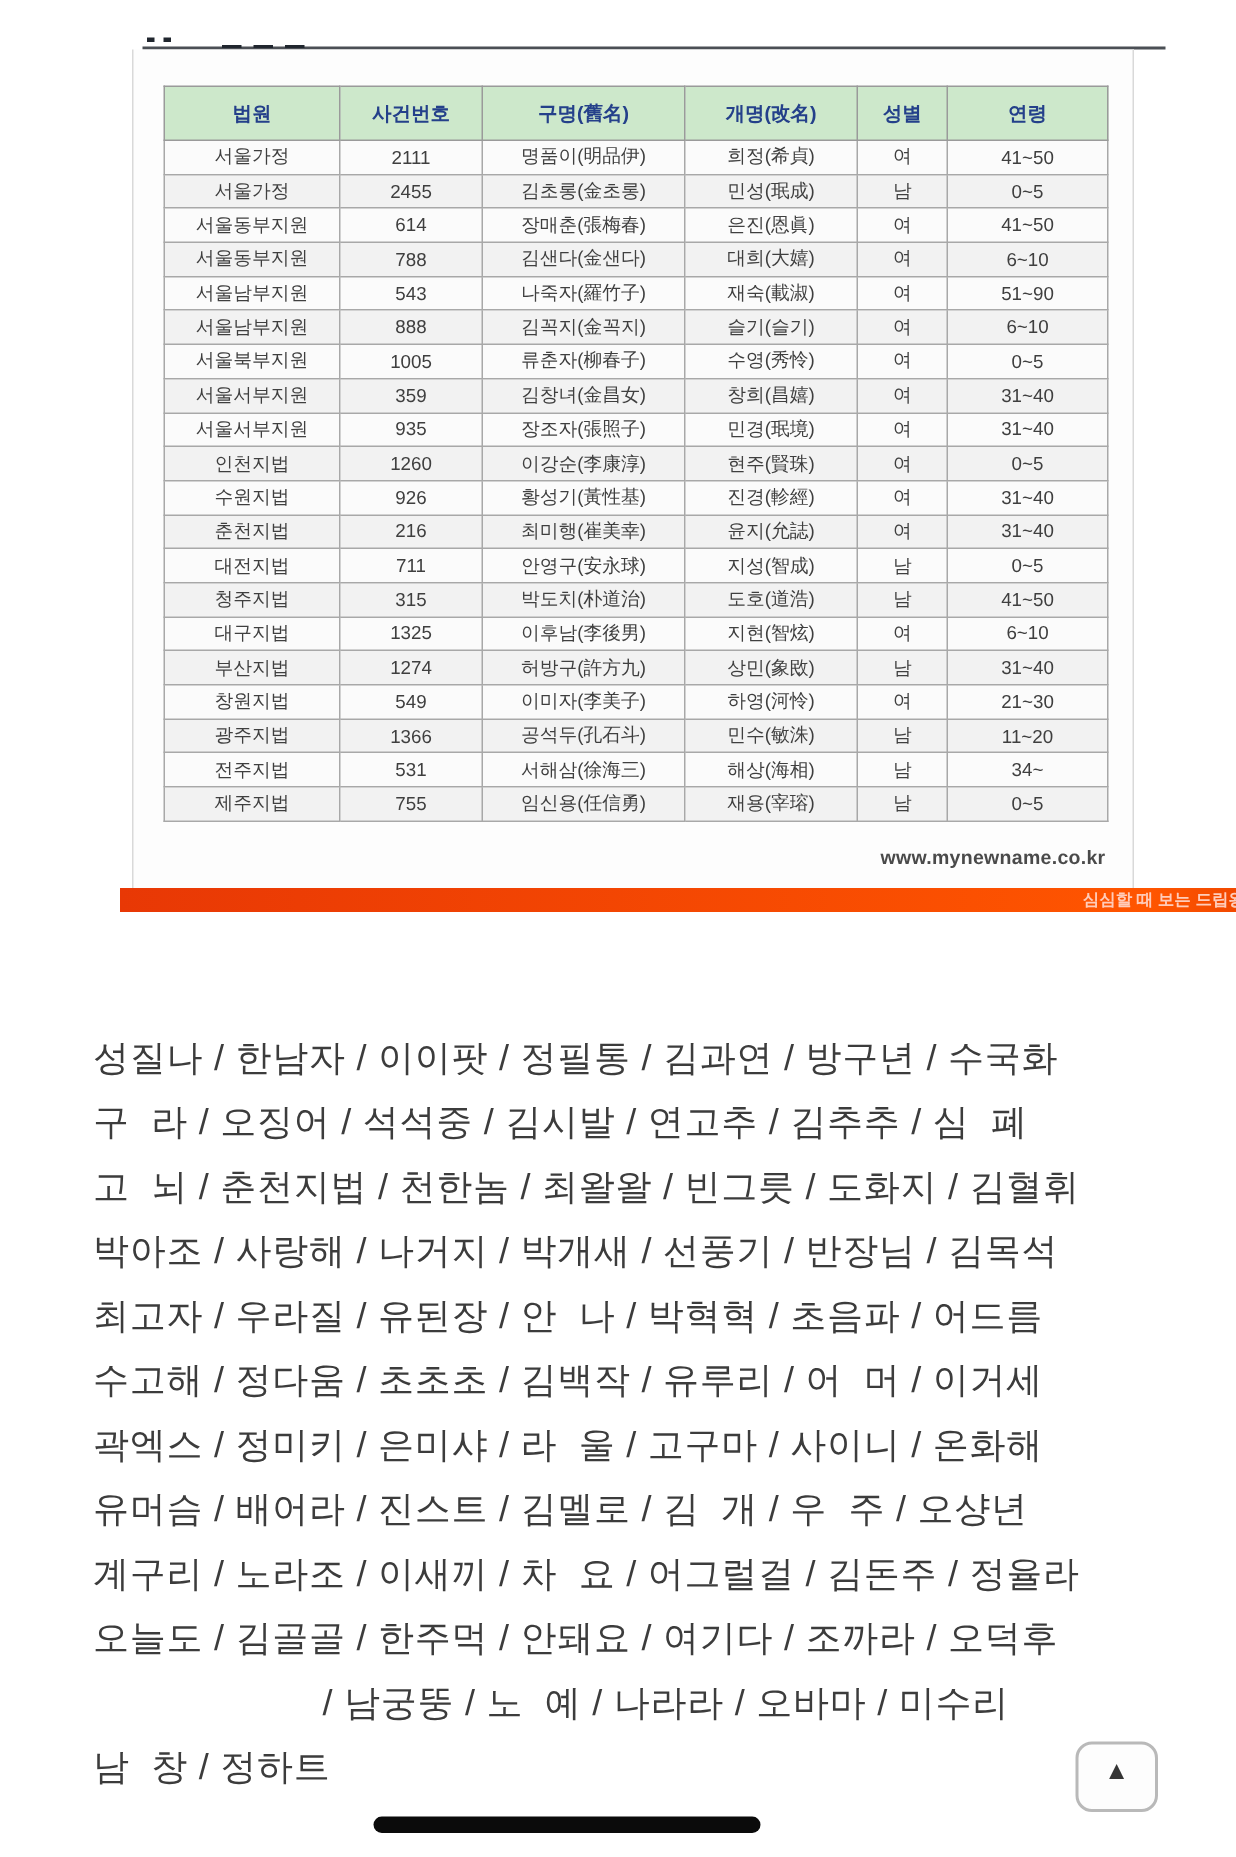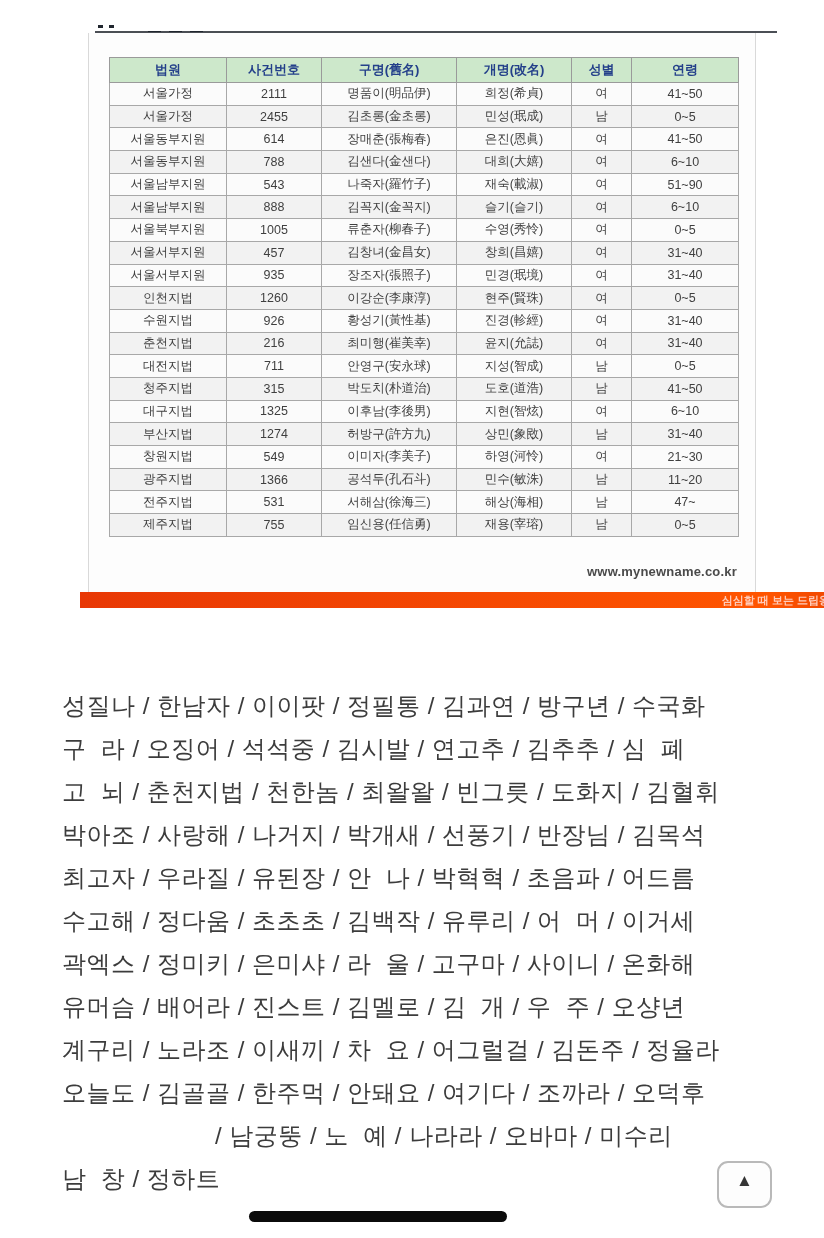--- a/index.html
+++ b/index.html
@@ -22,21 +22,21 @@
   .panel{position:absolute;left:88px;top:33px;width:668px;height:559px;background:#fdfdfd;
     border-left:1px solid #d9d9d9;border-right:1px solid #d9d9d9;}
   table.name-table{position:absolute;left:20px;top:24px;width:629px;table-layout:fixed;
     border-collapse:collapse;border:1px solid #8f8f8f;}
   .name-table col:nth-child(1){width:117px;}
   .name-table col:nth-child(2){width:95px;}
   .name-table col:nth-child(3){width:135px;}
   .name-table col:nth-child(4){width:115px;}
   .name-table col:nth-child(5){width:60px;}
   .name-table col:nth-child(6){width:107px;}
-  .name-table th{height:25px;background:var(--header-bg);color:var(--header-text);
+  .name-table th{height:36px;background:var(--header-bg);color:var(--header-text);
     font-size:13px;font-weight:bold;border:1px solid #9a9a9a;text-align:center;}
   .name-table td{height:22.7px;font-size:12.5px;color:var(--cell-text);
     border:1px solid #a8a8a8;text-align:center;white-space:nowrap;overflow:hidden;}
   .name-table tbody tr:nth-child(even) td{background:#f2f2f2;}
   .name-table tbody tr:nth-child(odd) td{background:#fbfbfb;}
 
   .website{position:absolute;right:18px;top:531px;font-size:13px;color:#4a4a4a;letter-spacing:.2px;font-weight:bold;}
 
   
   .banner{position:absolute;left:80px;top:592px;width:808px;height:16px;
@@ -145,21 +145,21 @@
           <tr>
             <td>서울북부지원</td>
             <td>1005</td>
             <td>류춘자(柳春子)</td>
             <td>수영(秀怜)</td>
             <td>여</td>
             <td>0~5</td>
           </tr>
           <tr>
             <td>서울서부지원</td>
-            <td>457</td>
+            <td>359</td>
             <td>김창녀(金昌女)</td>
             <td>창희(昌嬉)</td>
             <td>여</td>
             <td>31~40</td>
           </tr>
           <tr>
             <td>서울서부지원</td>
             <td>935</td>
             <td>장조자(張照子)</td>
             <td>민경(珉境)</td>
@@ -237,21 +237,21 @@
             <td>민수(敏洙)</td>
             <td>남</td>
             <td>11~20</td>
           </tr>
           <tr>
             <td>전주지법</td>
             <td>531</td>
             <td>서해삼(徐海三)</td>
             <td>해상(海相)</td>
             <td>남</td>
-            <td>47~</td>
+            <td>34~</td>
           </tr>
           <tr>
             <td>제주지법</td>
             <td>755</td>
             <td>임신용(任信勇)</td>
             <td>재용(宰瑢)</td>
             <td>남</td>
             <td>0~5</td>
           </tr>
         </tbody>

